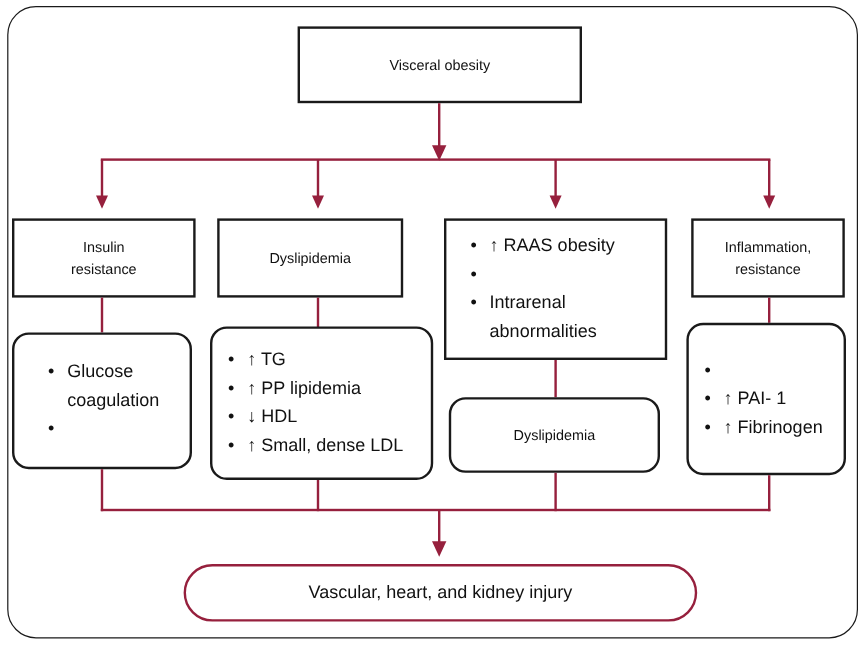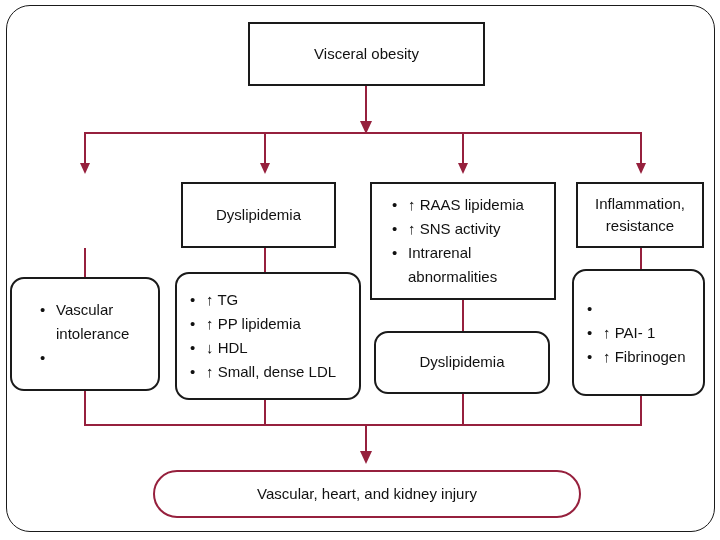--- a/index.html
+++ b/index.html
@@ -8,21 +8,21 @@
     font-family:"Liberation Sans", sans-serif; color:#111; }
   #stage { position:relative; width:720px; height:540px; background:#fff; }
 
   .frame { position:absolute; left:6px; top:5px; width:709px; height:527px;
     border:1.5px solid var(--ink); border-radius:24px; background:#fff; }
 
   .node { position:absolute; background:#fff; border:2px solid var(--ink);
     display:flex; flex-direction:column; justify-content:center; }
   .node.center { align-items:center; text-align:center; }
   .node.rounded { border-radius:14px; }
-  .label { font-size:15px; line-height:1.5; white-space:pre-line; }
+  .label { font-size:12px; line-height:1.5; white-space:pre-line; }
 
   .bullets { list-style:none; }
   .bullets li { display:flex; font-size:15px; line-height:1.6; }
   .bullets .bdot { width:16px; flex:0 0 16px; }
   .bullets .btext { flex:1; }
 
   .line-v { position:absolute; width:2px; background:var(--line); }
   .line-h { position:absolute; height:2px; background:var(--line); }
   .ah { position:absolute; width:0; height:0;
     border-left:5px solid transparent; border-right:5px solid transparent;
@@ -50,34 +50,37 @@
 
   <div class="line-v" style="left:84px; top:133px; height:31px;"></div>
   <div class="ah" style="left:80px; top:163px;"></div>
   <div class="line-v" style="left:264px; top:133px; height:31px;"></div>
   <div class="ah" style="left:260px; top:163px;"></div>
   <div class="line-v" style="left:462px; top:133px; height:31px;"></div>
   <div class="ah" style="left:458px; top:163px;"></div>
   <div class="line-v" style="left:640px; top:133px; height:31px;"></div>
   <div class="ah" style="left:636px; top:163px;"></div>
 
+  <div class="node center" style="left:10px; top:182px; width:153px; height:66px;">
+    <div class="label">Insulin
+resistance</div>
+  </div>
 
   <div class="node center" style="left:181px; top:182px; width:155px; height:66px;">
     <div class="label">Dyslipidemia</div>
   </div>
 
   <div class="node" style="left:370px; top:182px; width:186px; height:118px; padding-left:20px; padding-right:4px;">
     <ul class="bullets">
       <li>
         <span class="bdot">•</span>
-        <span class="btext">↑ RAAS lipidemia</span>
+        <span class="btext">↑ RAAS obesity</span>
       </li>
       <li>
         <span class="bdot">•</span>
-        <span class="btext">↑ SNS activity</span>
       </li>
       <li>
         <span class="bdot">•</span>
         <span class="btext">Intrarenal abnormalities</span>
       </li>
     </ul>
   </div>
 
   <div class="node center" style="left:576px; top:182px; width:128px; height:66px;">
     <div class="label">Inflammation,
@@ -86,21 +89,21 @@
 
   <div class="line-v" style="left:84px; top:248px; height:29px; width:1.5px;"></div>
   <div class="line-v" style="left:264px; top:248px; height:25px; width:1.5px;"></div>
   <div class="line-v" style="left:462px; top:300px; height:31px; width:1.5px;"></div>
   <div class="line-v" style="left:640px; top:248px; height:21px; width:1.5px;"></div>
 
   <div class="node rounded" style="left:10px; top:277px; width:150px; height:114px; padding-left:28px; padding-right:4px;">
     <ul class="bullets">
       <li>
         <span class="bdot">•</span>
-        <span class="btext">Vascular intolerance</span>
+        <span class="btext">Glucose coagulation</span>
       </li>
       <li>
         <span class="bdot">•</span>
       </li>
     </ul>
   </div>
 
   <div class="node rounded" style="left:175px; top:272px; width:186px; height:128px; padding-left:13px; padding-right:4px;">
     <ul class="bullets">
       <li>

